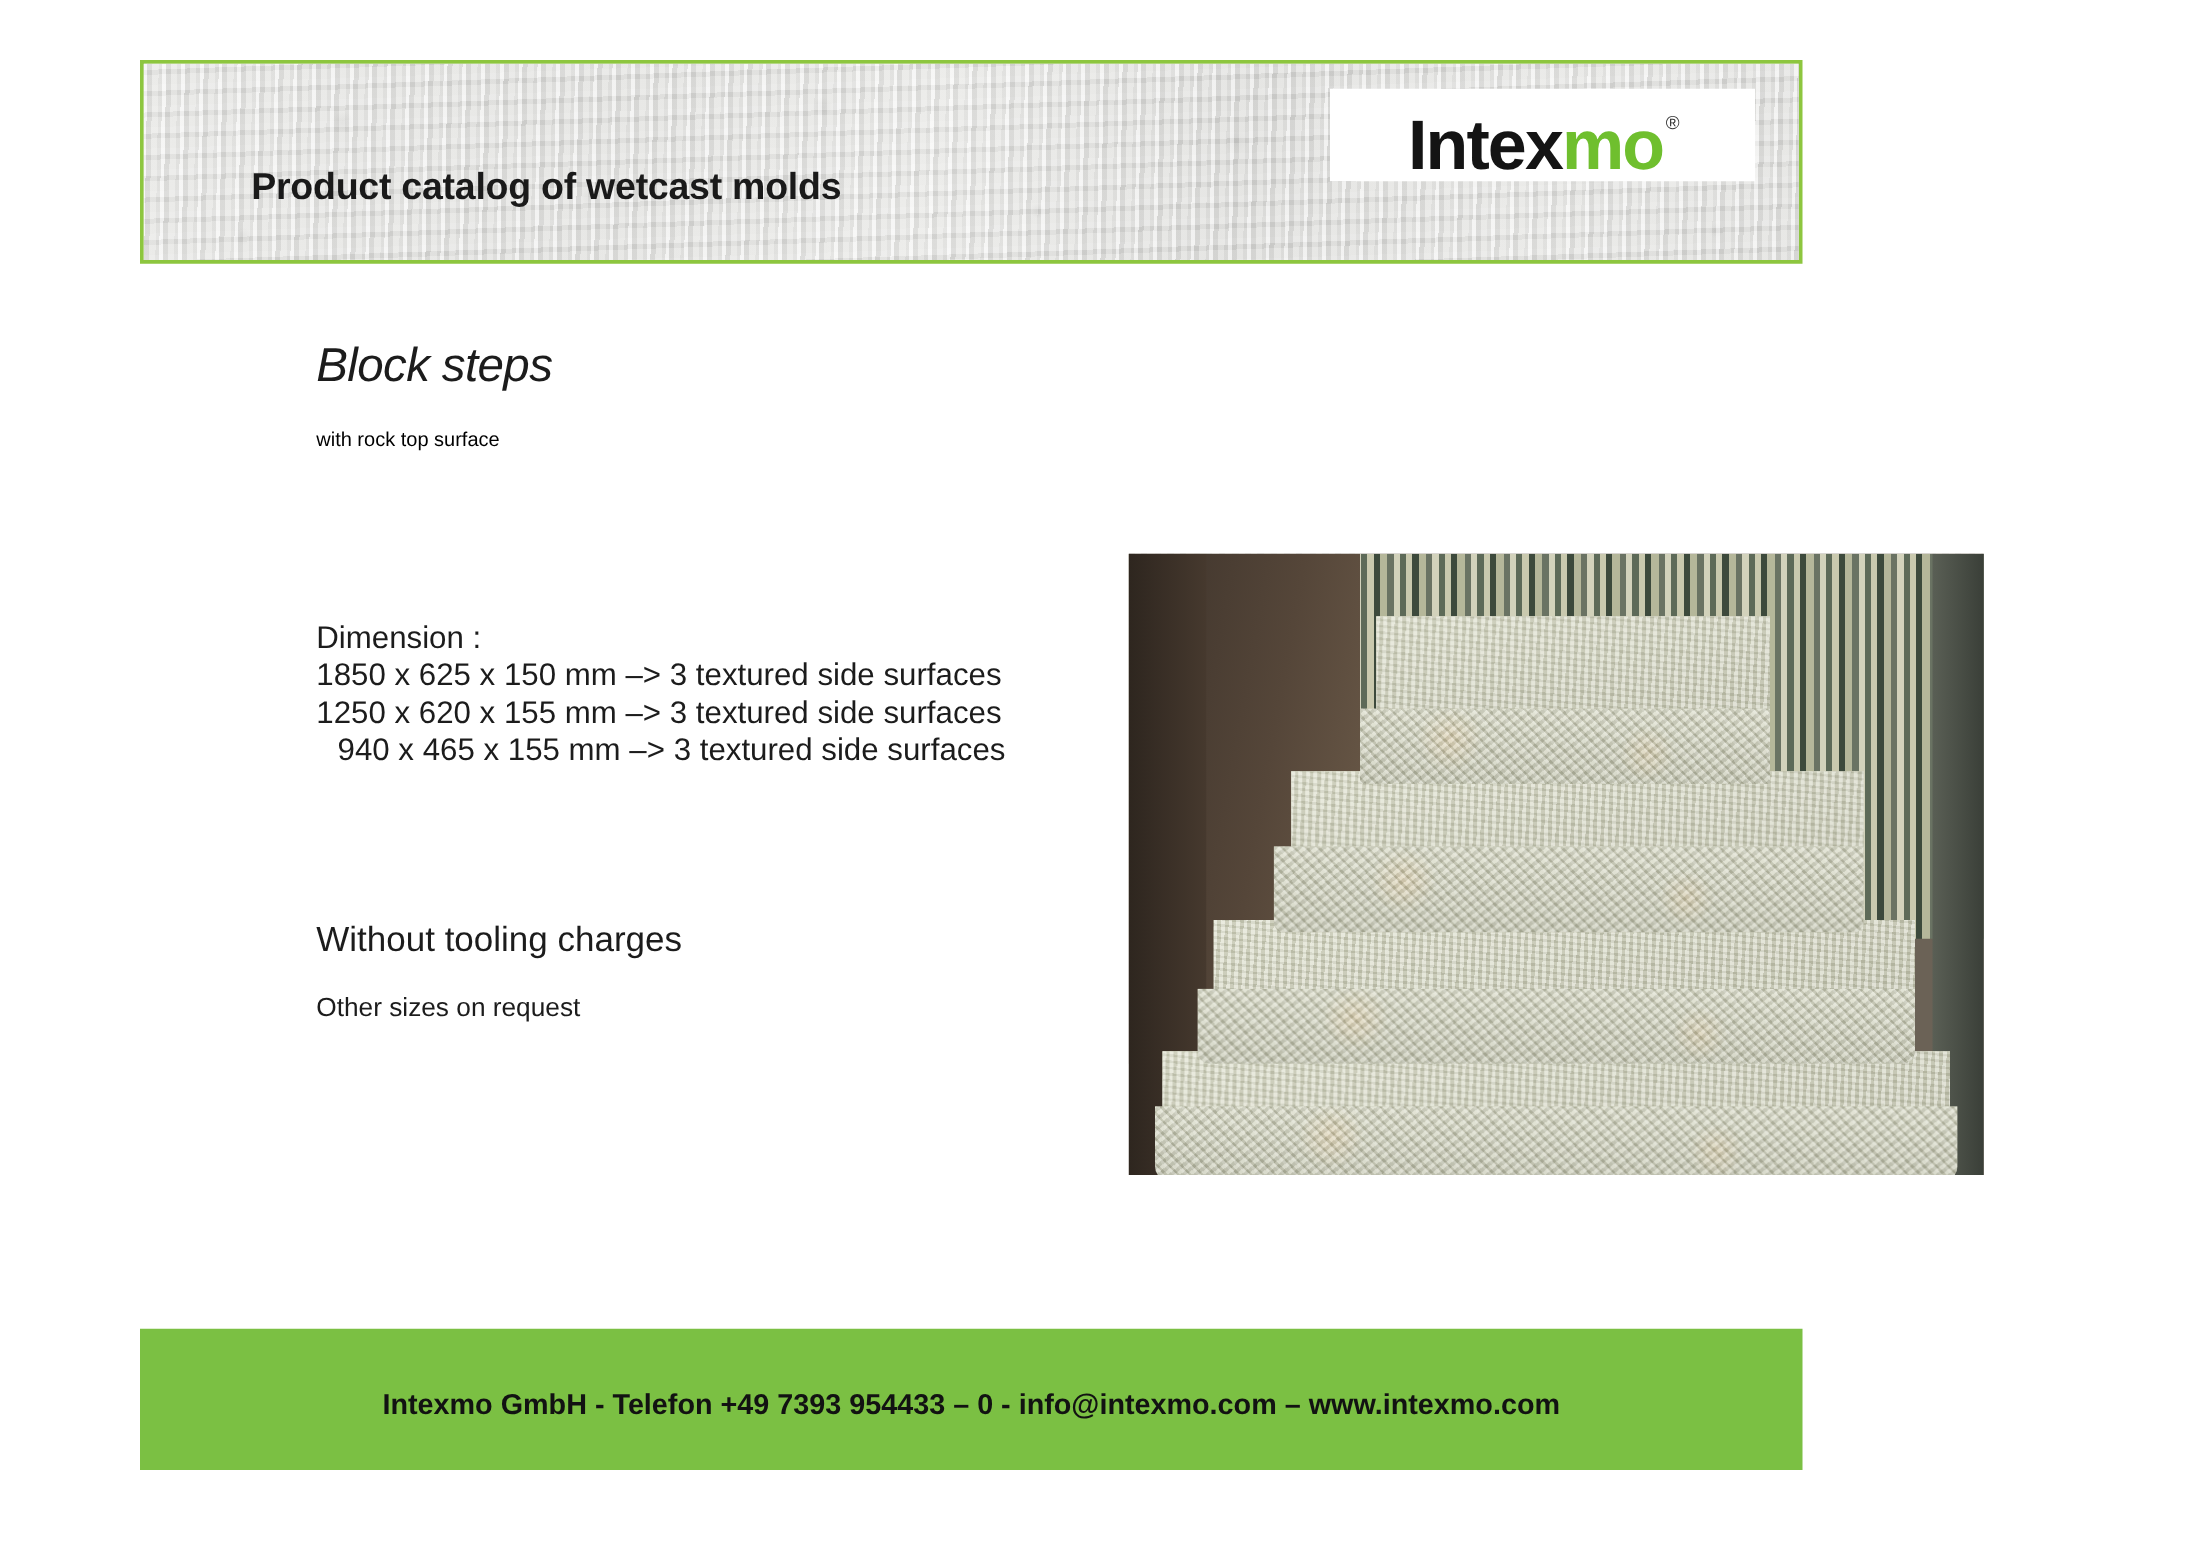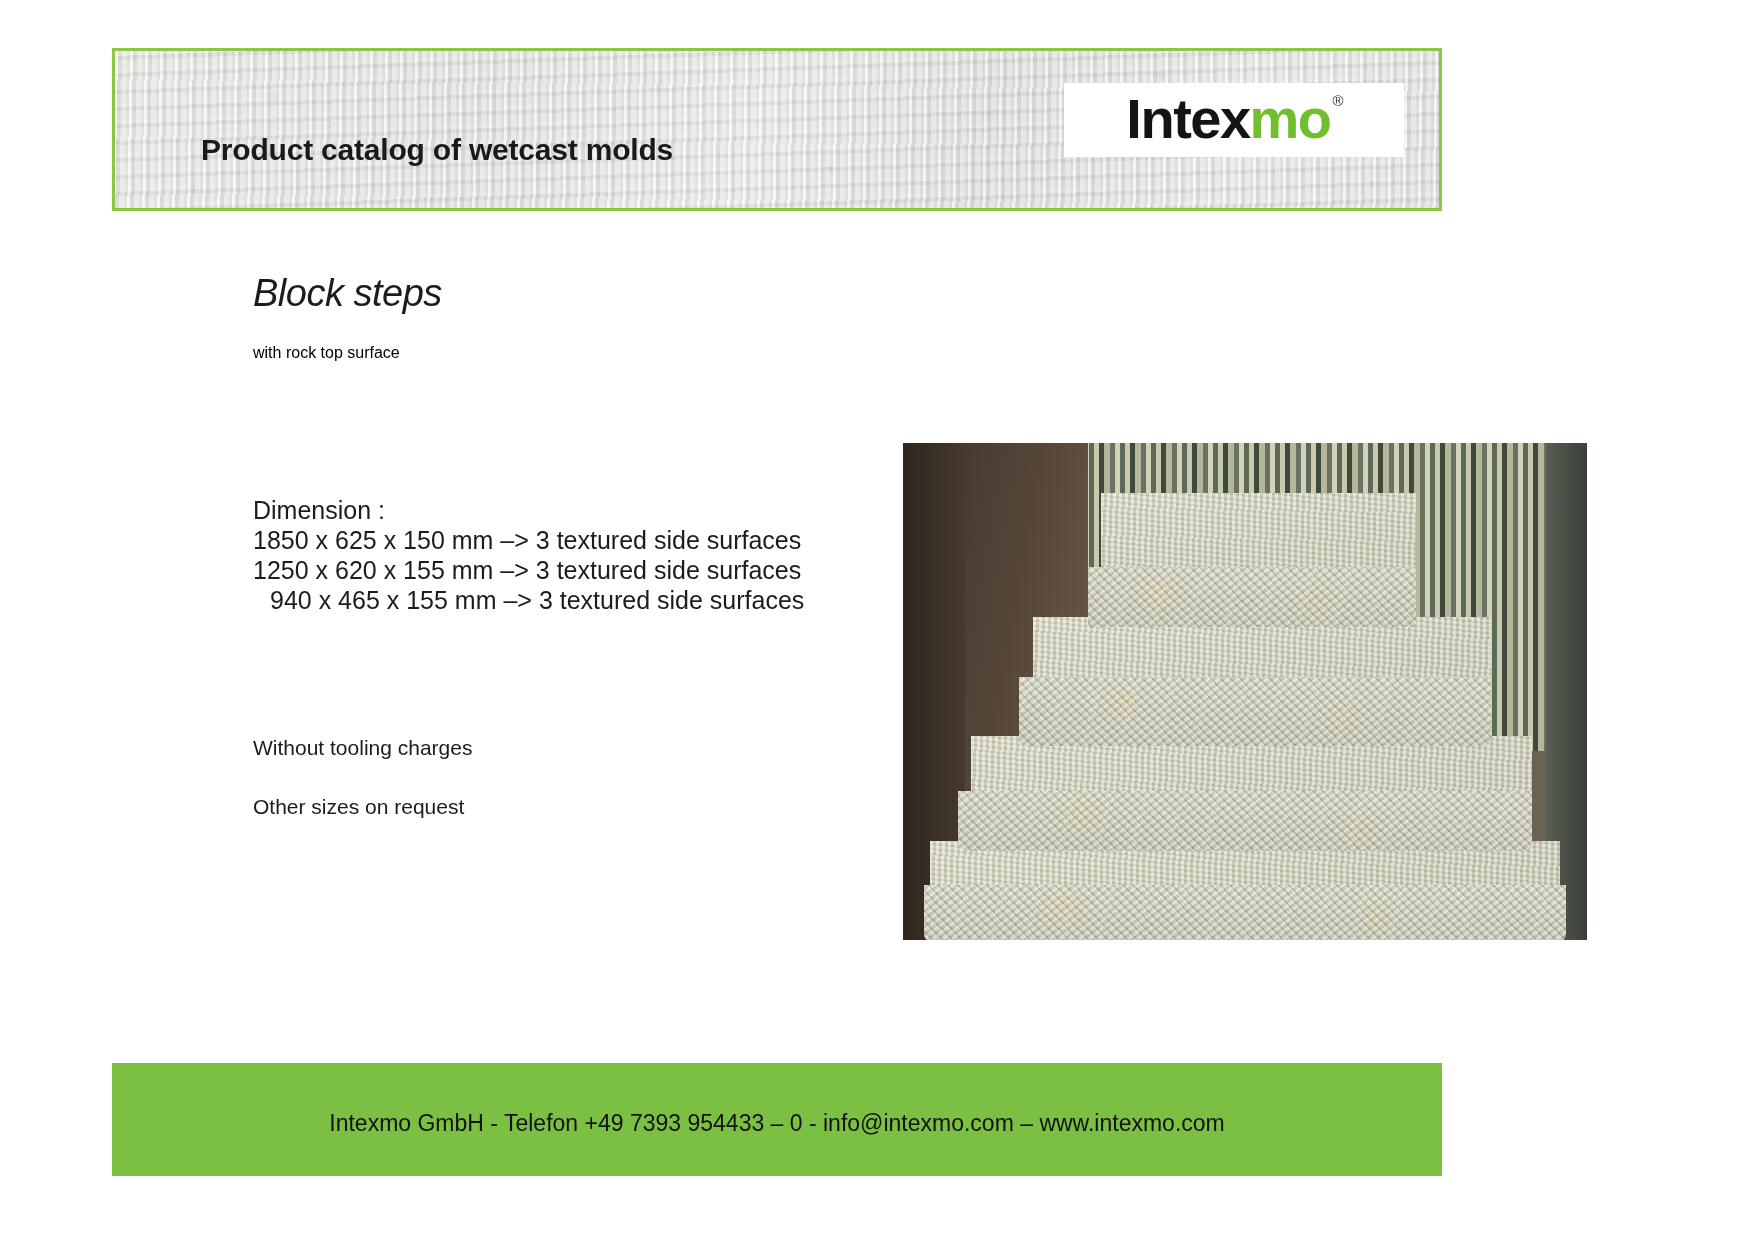--- a/index.html
+++ b/index.html
@@ -58,26 +58,26 @@
     font-size: 30px;
     font-weight: bold;
     color: #1a1a1a;
     letter-spacing: -0.2px;
     white-space: nowrap;
     padding-left: 24px;
   }
   .logo-plate {
     position: absolute;
     right: 35px;
-    top: 32px;
+    top: 20px;
     width: 340px;
     height: 74px;
     background: #ffffff;
     display: flex;
-    align-items: center;
+    align-items: flex-end;
     justify-content: center;
   }
   .logo-text {
     font-size: 56px;
     font-weight: bold;
     letter-spacing: -1.5px;
     line-height: 1;
     white-space: nowrap;
     position: relative;
     top: -1px;
@@ -135,21 +135,21 @@
     line-height: 30px;
     white-space: nowrap;
     text-align: left;
   }
   .dimension-row.indent { padding-left: 17px; }
 
   .note-line-1 {
     position: absolute;
     left: 253px;
     top: 736px;
-    font-size: 21px;
+    font-size: 28px;
     color: #1c1c1c;
     white-space: nowrap;
   }
   .note-line-2 {
     position: absolute;
     left: 253px;
     top: 795px;
     font-size: 21px;
     color: #1c1c1c;
     white-space: nowrap;
@@ -247,21 +247,21 @@
     height: 113px;
     background: #7BC043;
   }
   .footer-text {
     position: absolute;
     left: 0;
     right: 0;
     top: 47px;
     text-align: center;
     font-size: 23px;
-    font-weight: normal;
+    font-weight: bold;
     color: #121212;
     white-space: nowrap;
   }
 </style>
 </head>
 <body>
 
 <div class="header-banner">
   <div class="header-texture"></div>
   <div class="header-title">Product catalog of wetcast molds</div>

